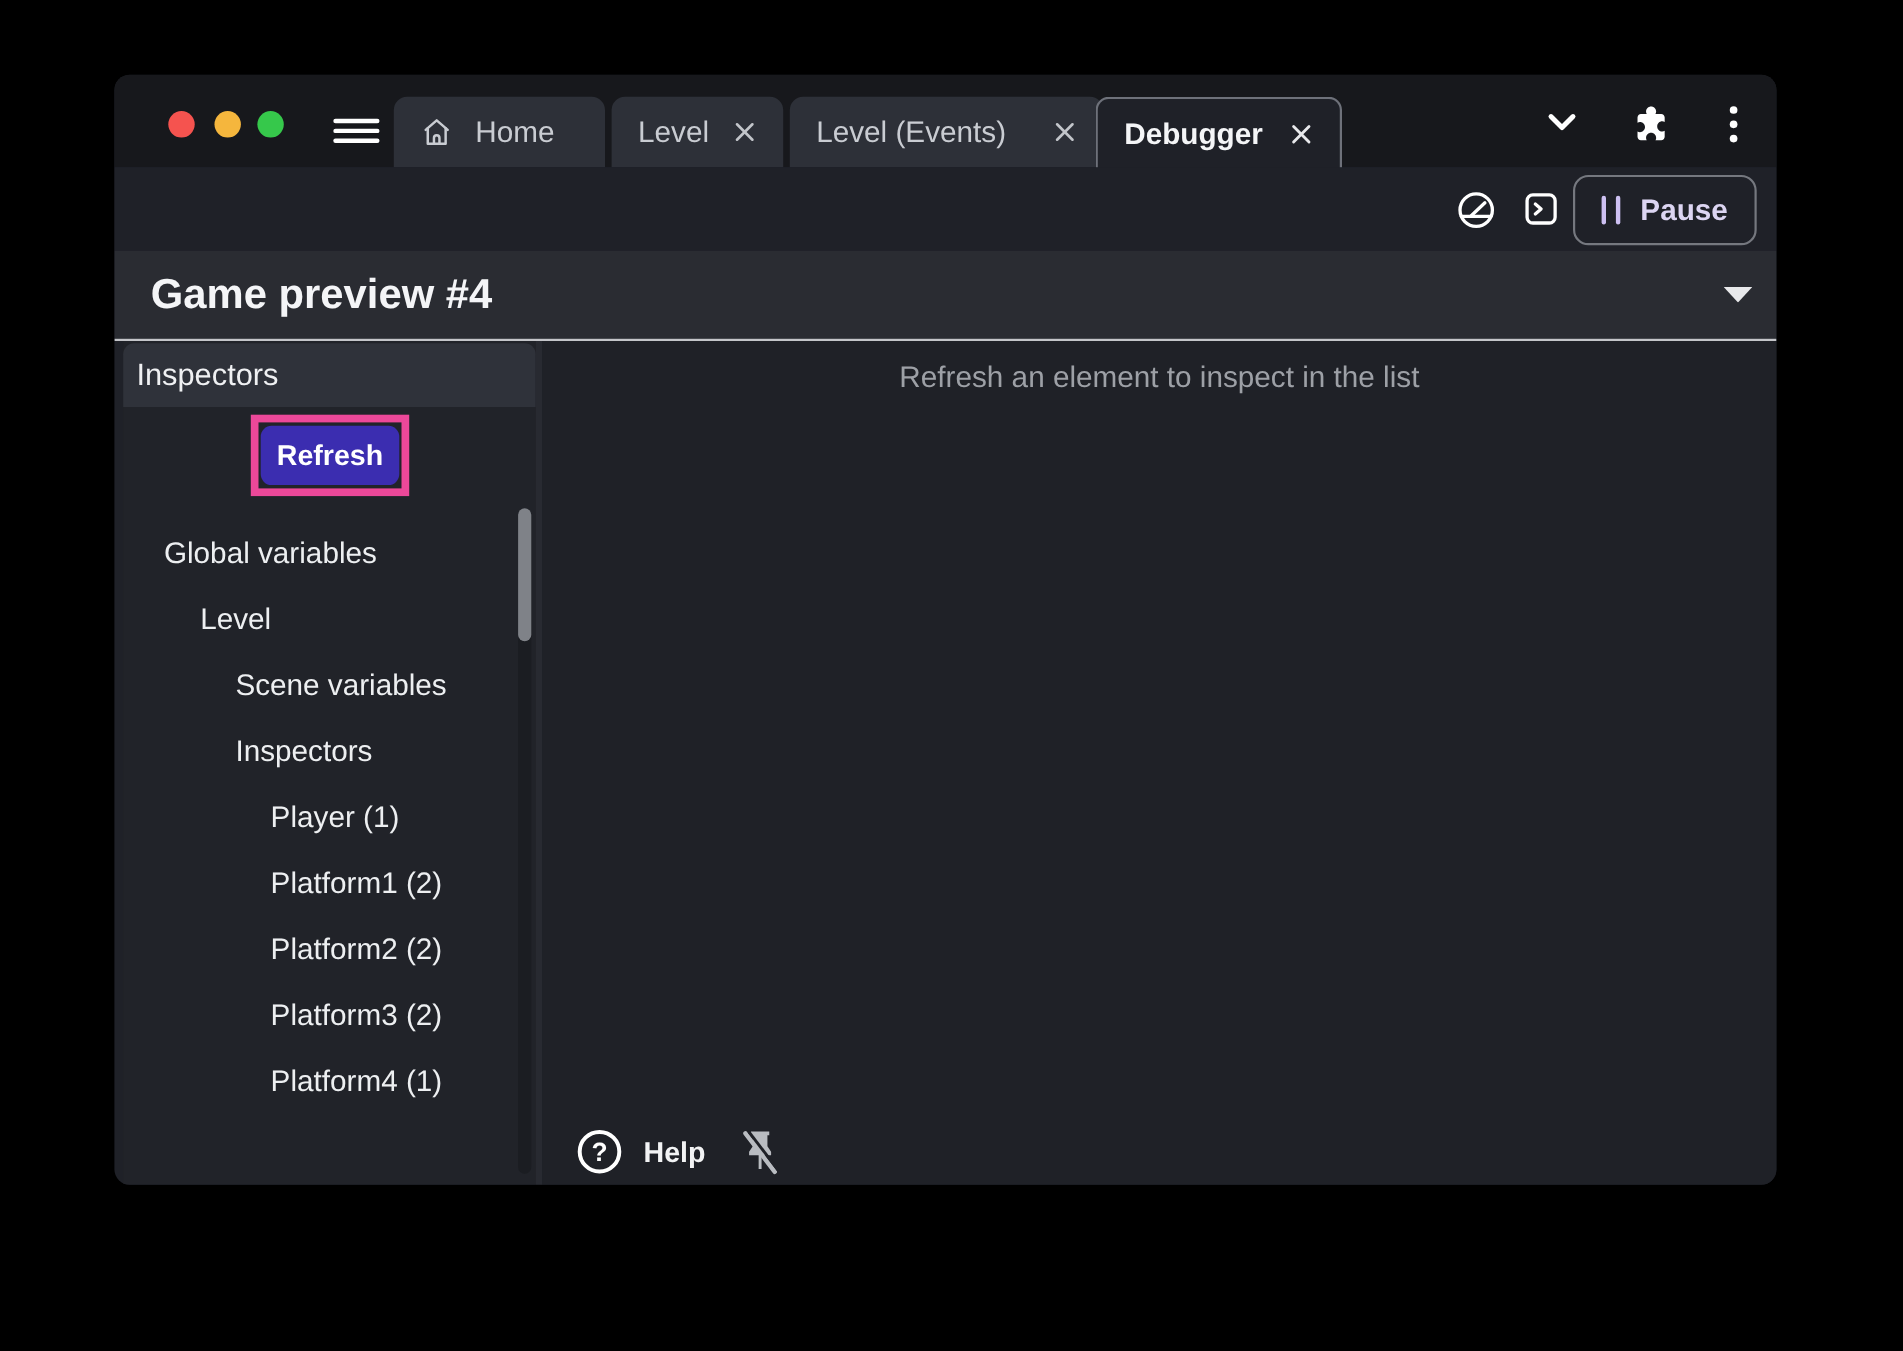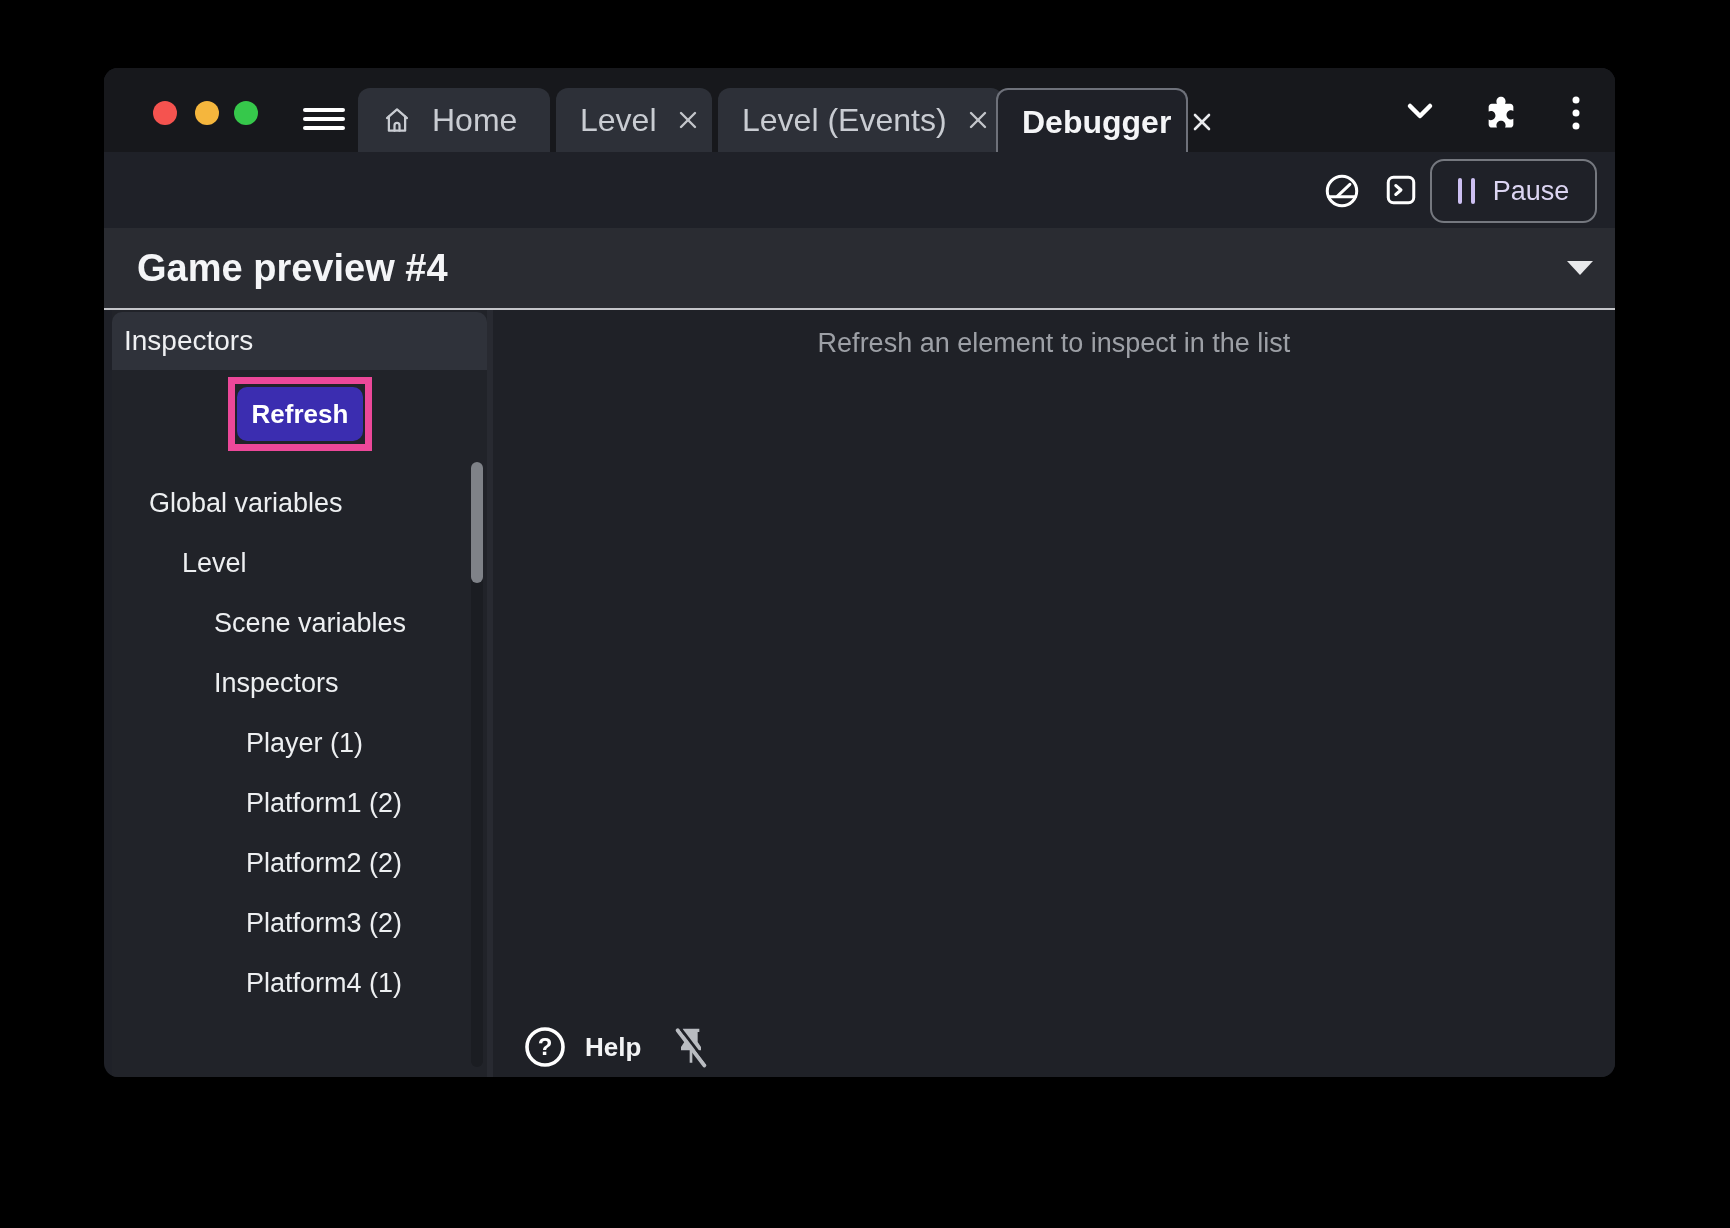--- a/index.html
+++ b/index.html
@@ -9,47 +9,47 @@
     background:#1f2128;border-radius:14px;overflow:hidden;}
 
   
   .tabbar{position:absolute;left:0;top:0;right:0;height:84px;background:#17181c;}
   .light{position:absolute;top:33px;width:24px;height:24px;border-radius:50%;}
   .hamburger{position:absolute;left:199px;top:40px;width:42px;height:22px;cursor:pointer;}
   .hamburger i{position:absolute;left:0;width:42px;height:4px;background:#fff;border-radius:2px;}
   .hamburger i:nth-child(1){top:0}.hamburger i:nth-child(2){top:9px}.hamburger i:nth-child(3){top:18px}
 
   .tab{position:absolute;top:20px;height:64px;border-radius:12px 12px 0 0;
-    background:#2d3038;color:#c9ccd2;font-size:32px;display:flex;align-items:center;
+    background:#2d3038;color:#c9ccd2;font-size:27px;display:flex;align-items:center;
     padding:0 24px;gap:20px;cursor:pointer;}
   .tab .lbl{white-space:nowrap;}
   .tab.active{background:#1f2128;border:2px solid #6e717a;border-bottom:none;
     color:#f4f5f7;font-weight:700;height:66px;}
   .tab-home{left:254px;width:192px;}
   .tab-level{left:452px;width:156px;justify-content:space-between;}
   .tab-levelevents{left:614px;width:285px;justify-content:space-between;}
-  .tab-debugger{left:892px;width:192px;justify-content:space-between;}
+  .tab-debugger{left:892px;width:224px;justify-content:space-between;}
   .xicon{display:flex;align-items:center;}
 
   .topact{position:absolute;cursor:pointer;}
   .act-chevron{left:1300px;top:30px;}
   .act-puzzle{left:1378px;top:26px;}
   .act-kebab{left:1466px;top:26px;}
 
   
   .toolbar{position:absolute;left:0;top:84px;right:0;height:76px;background:#1f2128;}
   .tool-gauge{position:absolute;left:1219px;top:104px;cursor:pointer;}
   .tool-console{position:absolute;left:1279px;top:105px;cursor:pointer;}
   .toolbar .tool-gauge,.toolbar .tool-console{top:20px;}
   .pause-btn{position:absolute;left:1326px;top:7px;width:167px;height:64px;
     border:2px solid #75787f;border-radius:14px;display:flex;align-items:center;
     justify-content:center;gap:18px;cursor:pointer;background:transparent;}
   .pause-bars{display:flex;gap:9px;}
   .pause-bars i{width:4px;height:26px;background:#cdc0f2;border-radius:2px;}
-  .pause-lbl{color:#dcd5f2;font-size:27px;font-weight:400;}
+  .pause-lbl{color:#dcd5f2;font-size:27px;font-weight:700;}
 
   
   .preview-row{position:absolute;left:0;top:160px;right:0;height:82px;background:#2a2c32;
     border-bottom:2px solid #c4c5c9;cursor:pointer;}
   .preview-lbl{position:absolute;left:33px;top:0;height:80px;line-height:80px;
     font-size:38px;font-weight:700;color:#f4f5f7;}
   .preview-caret{position:absolute;left:1463px;top:33px;}
 
   
   .sidebar{position:absolute;left:8px;top:242px;width:375px;bottom:0;background:#212329;}

